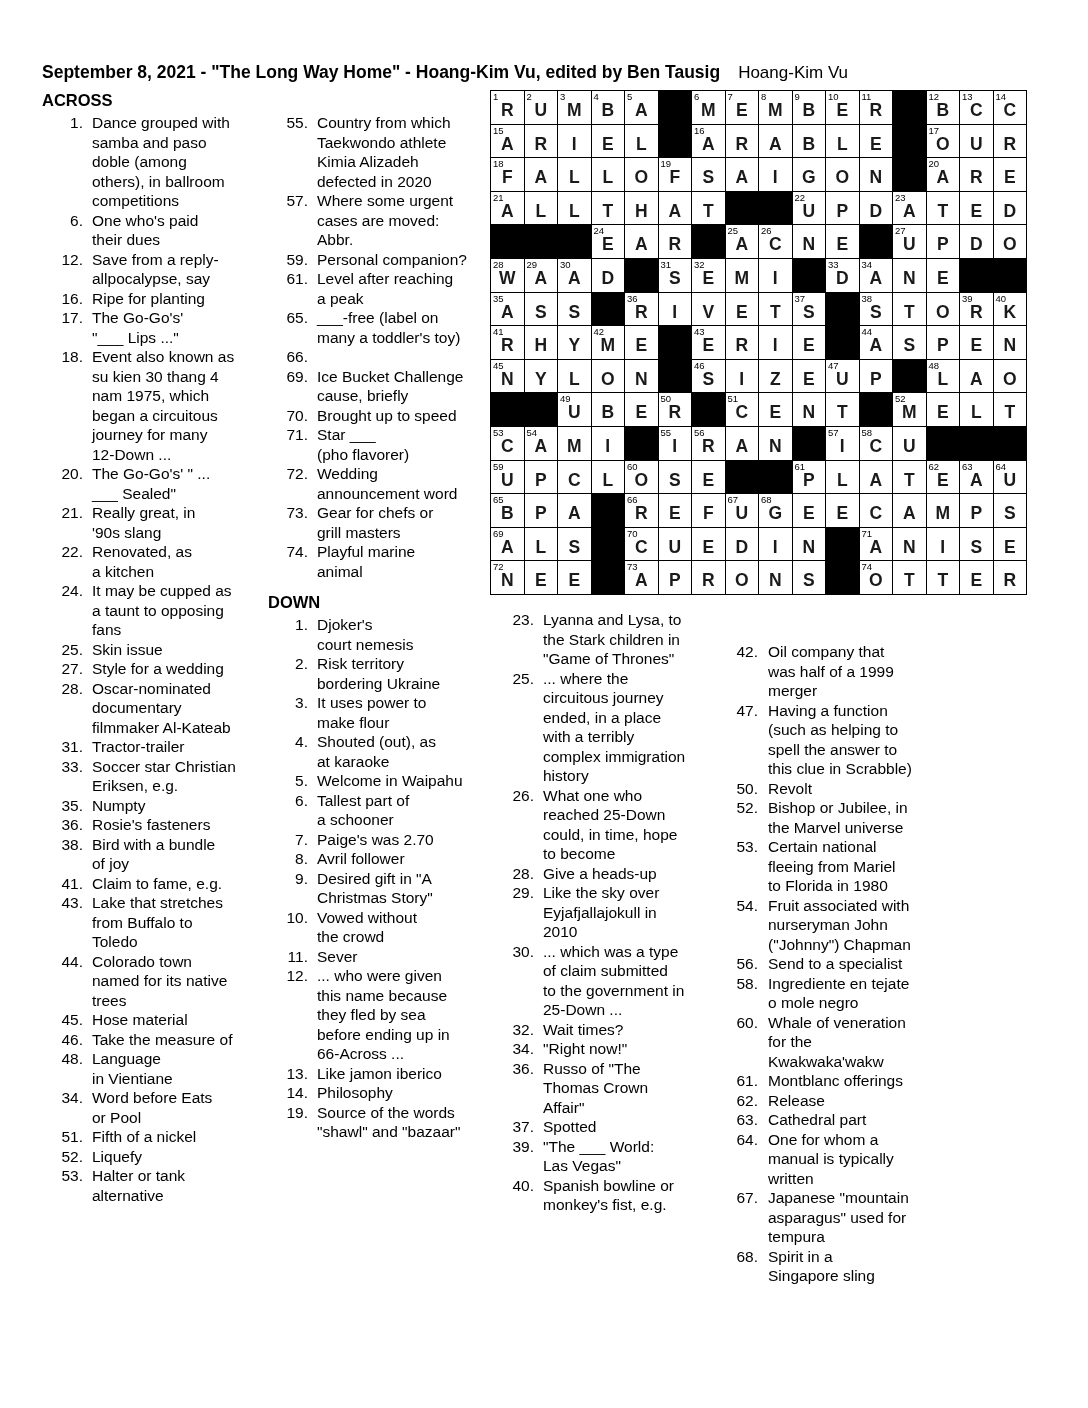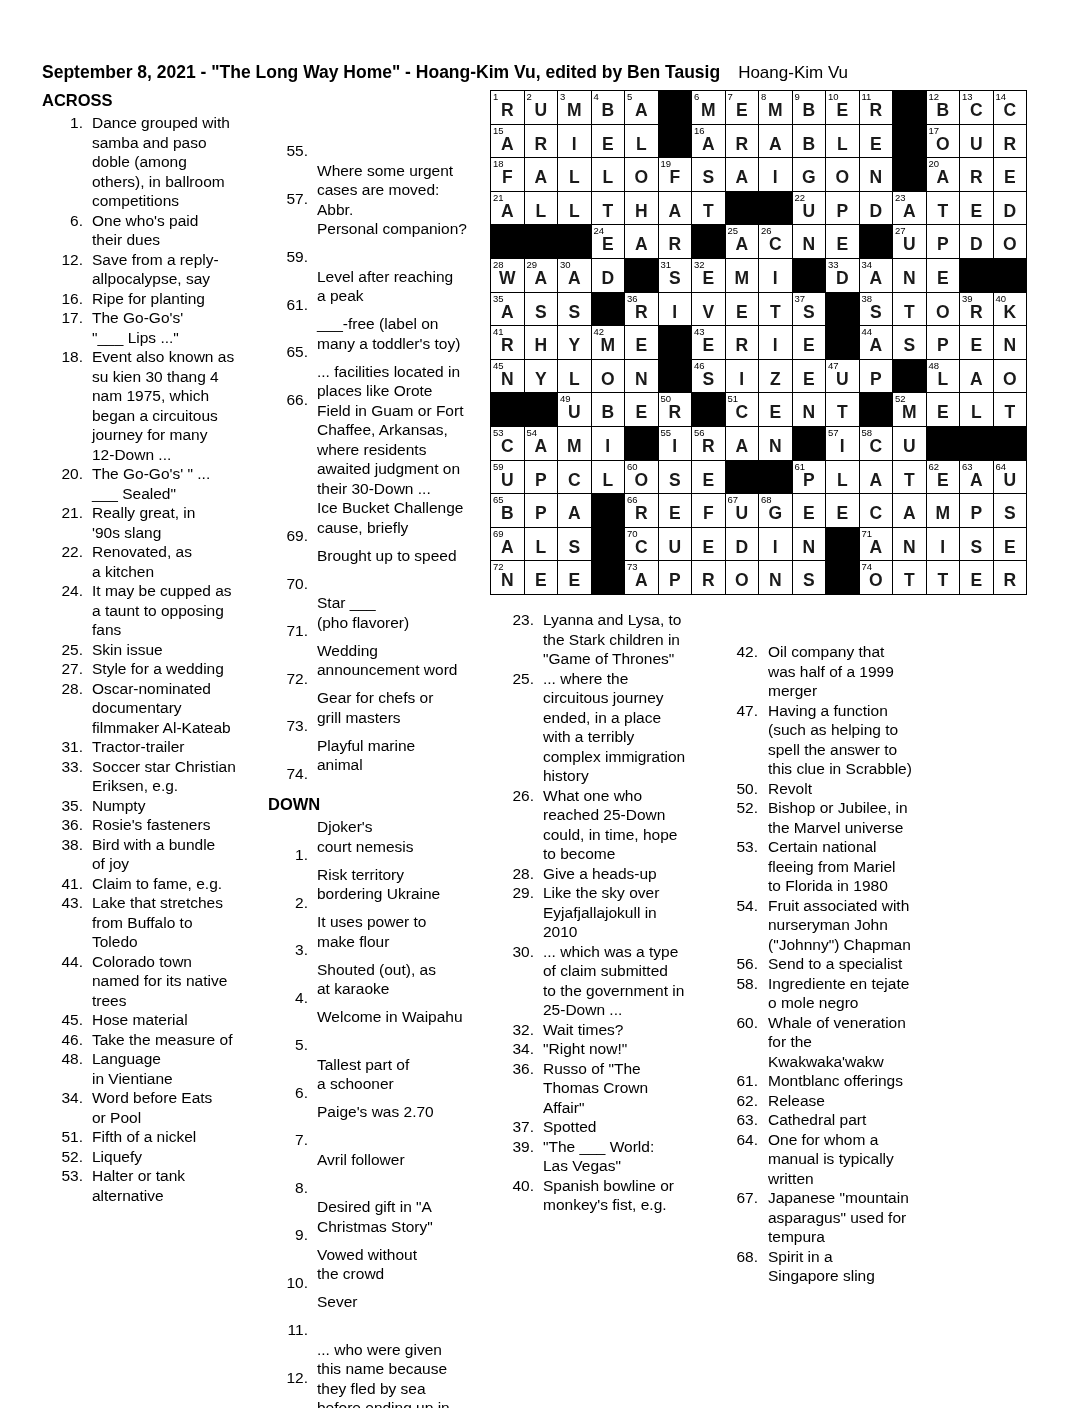--- a/index.html
+++ b/index.html
@@ -13,21 +13,21 @@
   .byline{font-size:17px;margin-left:18px;}
   .col{position:absolute;font-size:15.5px;line-height:19.5px;}
   .col1{left:42px;top:90px;width:232px;}
   .col2{left:268px;top:113px;width:216px;}
   .col3{left:500px;top:610px;width:220px;}
   .col4{left:727px;top:620px;width:232px;margin-top:22px;}
   .sec{font-weight:bold;font-size:16.5px;line-height:20px;margin-bottom:3px;}
   .sec.down{margin-top:11px;}
   .clue{display:flex;align-items:flex-start;}
   .cnum{flex:0 0 41px;text-align:right;margin-right:9px;}
-  .col2 .cnum{flex-basis:40px;margin-top:28px;}
+  .col2 .cnum{flex-basis:40px;}
   .col3 .cnum{flex-basis:34px;}
   .col4 .cnum{flex-basis:31px;margin-right:10px;}
   .ctext{flex:1;white-space:pre-line;}
   #grid{
     position:absolute;left:490px;top:90px;width:537px;height:505px;
     display:grid;grid-template-columns:repeat(16,1fr);grid-template-rows:repeat(15,1fr);
     gap:1px;padding:1px;background:#000;box-sizing:border-box;
   }
   .cell{position:relative;background:#fff;display:flex;align-items:center;justify-content:center;}
   .cell.black{background:#000;}
@@ -184,20 +184,24 @@
         <span class="ctext">Halter or tank
 alternative</span>
       </div>
     </div>
 </div>
 
 <div class="col col2">
   <div>
       <div class="clue">
         <span class="cnum">55.</span>
+        <span class="ctext">Country from which
+Taekwondo athlete
+Kimia Alizadeh
+defected in 2020</span>
       </div>
       <div class="clue">
         <span class="cnum">57.</span>
         <span class="ctext">Where some urgent
 cases are moved:
 Abbr.</span>
       </div>
       <div class="clue">
         <span class="cnum">59.</span>
         <span class="ctext">Personal companion?</span>
@@ -207,27 +211,20 @@
         <span class="ctext">Level after reaching
 a peak</span>
       </div>
       <div class="clue">
         <span class="cnum">65.</span>
         <span class="ctext">___-free (label on
 many a toddler's toy)</span>
       </div>
       <div class="clue">
         <span class="cnum">66.</span>
-        <span class="ctext">... facilities located in
-places like Orote
-Field in Guam or Fort
-Chaffee, Arkansas,
-where residents
-awaited judgment on
-their 30-Down ...</span>
       </div>
       <div class="clue">
         <span class="cnum">69.</span>
         <span class="ctext">Ice Bucket Challenge
 cause, briefly</span>
       </div>
       <div class="clue">
         <span class="cnum">70.</span>
         <span class="ctext">Brought up to speed</span>
       </div>

